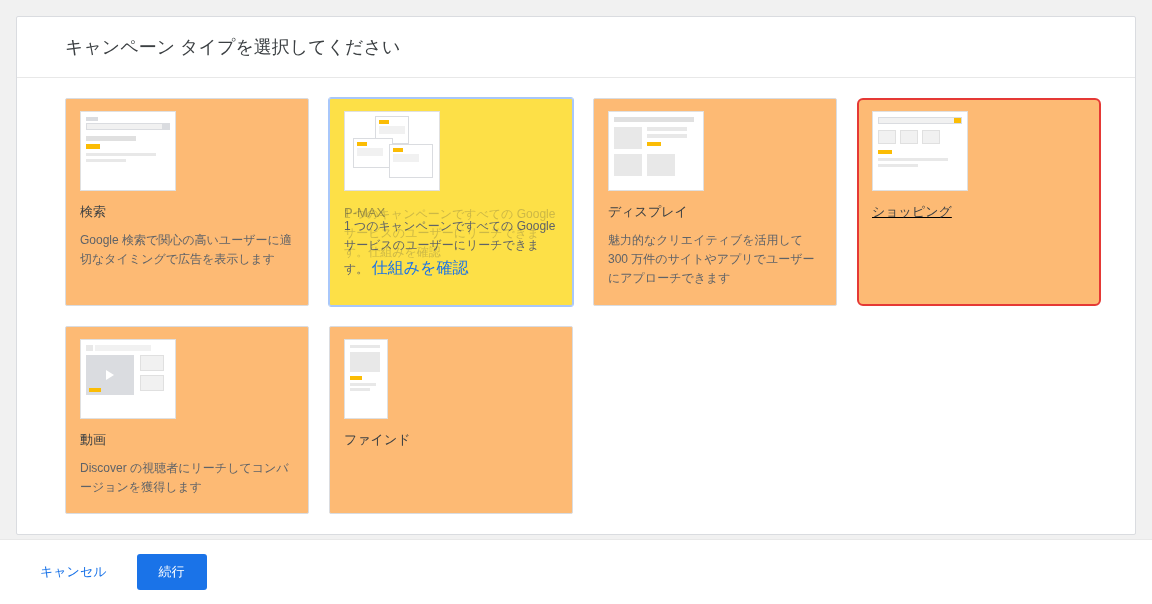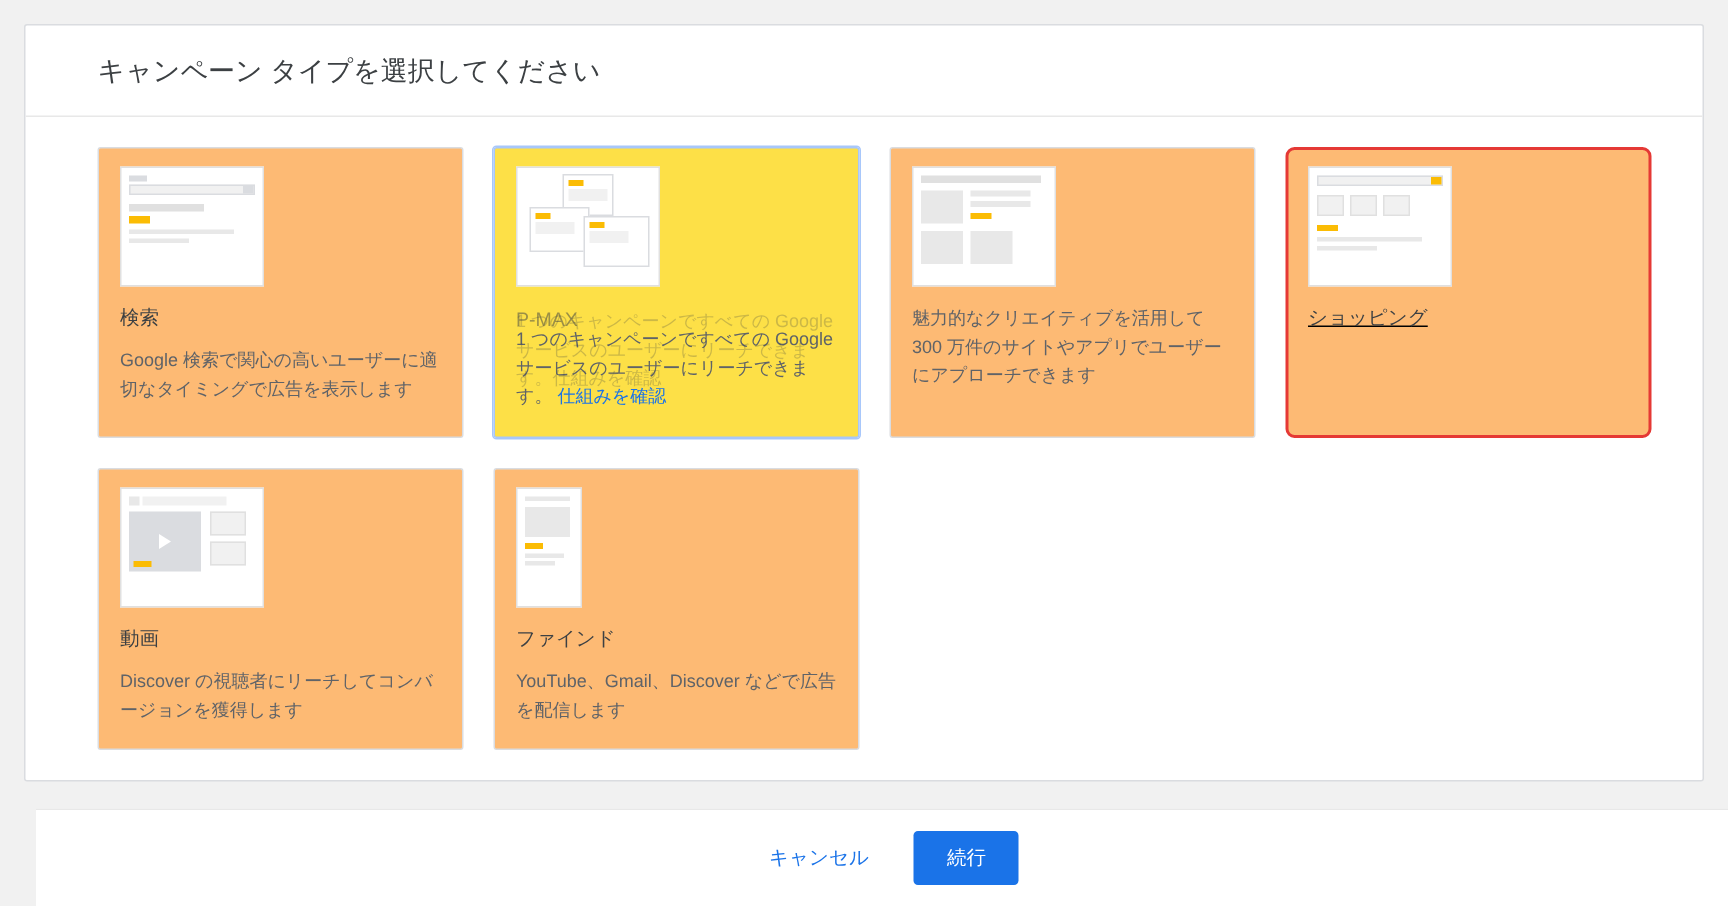--- a/index.html
+++ b/index.html
@@ -65,35 +65,34 @@
       margin-bottom: 10px;
       font-weight: 400;
     }
     .card-desc {
       font-size: 12px;
       color: #5f6368;
       line-height: 1.6;
     }
     .card-link {
       color: #1a73e8;
-      font-size: 12px;
+      font-size: 16px;
     }
     .footer-bar {
       position: absolute;
       bottom: 0;
       left: 0;
       right: 0;
       background: #fff;
       padding: 14px 24px;
       display: flex;
-      justify-content: center;
+      justify-content: flex-start;
       align-items: center;
       gap: 14px;
       border-top: 1px solid #e8e8e8;
-      margin-left: 24px;
     }
     .btn-cancel {
       background: none;
       border: none;
       color: #1a73e8;
       font-size: 13px;
       padding: 8px 16px;
       cursor: pointer;
     }
     .btn-continue {
@@ -267,20 +266,21 @@
               <div class="l"></div>
               <div class="l"></div>
               <div class="y"></div>
             </div>
         </div>
         <div class="row">
             <div class="big"></div>
             <div class="big"></div>
           </div>
       </div>
+      <div class="card-title">ディスプレイ</div>
       <div class="card-desc">魅力的なクリエイティブを活用して 300 万件のサイトやアプリでユーザーにアプローチできます</div>
     </div>
 
     <div class="campaign-card highlighted">
       <div class="card-thumb thumb-shopping">
         <div class="bar"></div>
         <div class="row">
             <div class="sq"></div>
             <div class="sq"></div>
             <div class="sq"></div>
@@ -314,21 +314,20 @@
 
     <div class="campaign-card">
       <div class="card-thumb" style="padding:5px; width:44px; margin-left:0;">
         <div style="width:30px;height:3px;background:#e8e8e8;margin-bottom:4px;"></div>
         <div style="width:30px;height:20px;background:#e8e8e8;margin-bottom:4px;"></div>
         <div style="width:12px;height:4px;background:#fbbc04;margin-bottom:3px;"></div>
         <div style="width:26px;height:3px;background:#e8e8e8;margin-bottom:2px;"></div>
         <div style="width:20px;height:3px;background:#e8e8e8;"></div>
       </div>
       <div class="card-title">ファインド</div>
-      <div class="card-desc">YouTube、Gmail、Discover などで広告を配信します</div>
     </div>
 
   </div>
 </div>
 
 <div class="footer-bar">
   <button class="btn-cancel">キャンセル</button>
   <button class="btn-continue">続行</button>
 </div>
 

